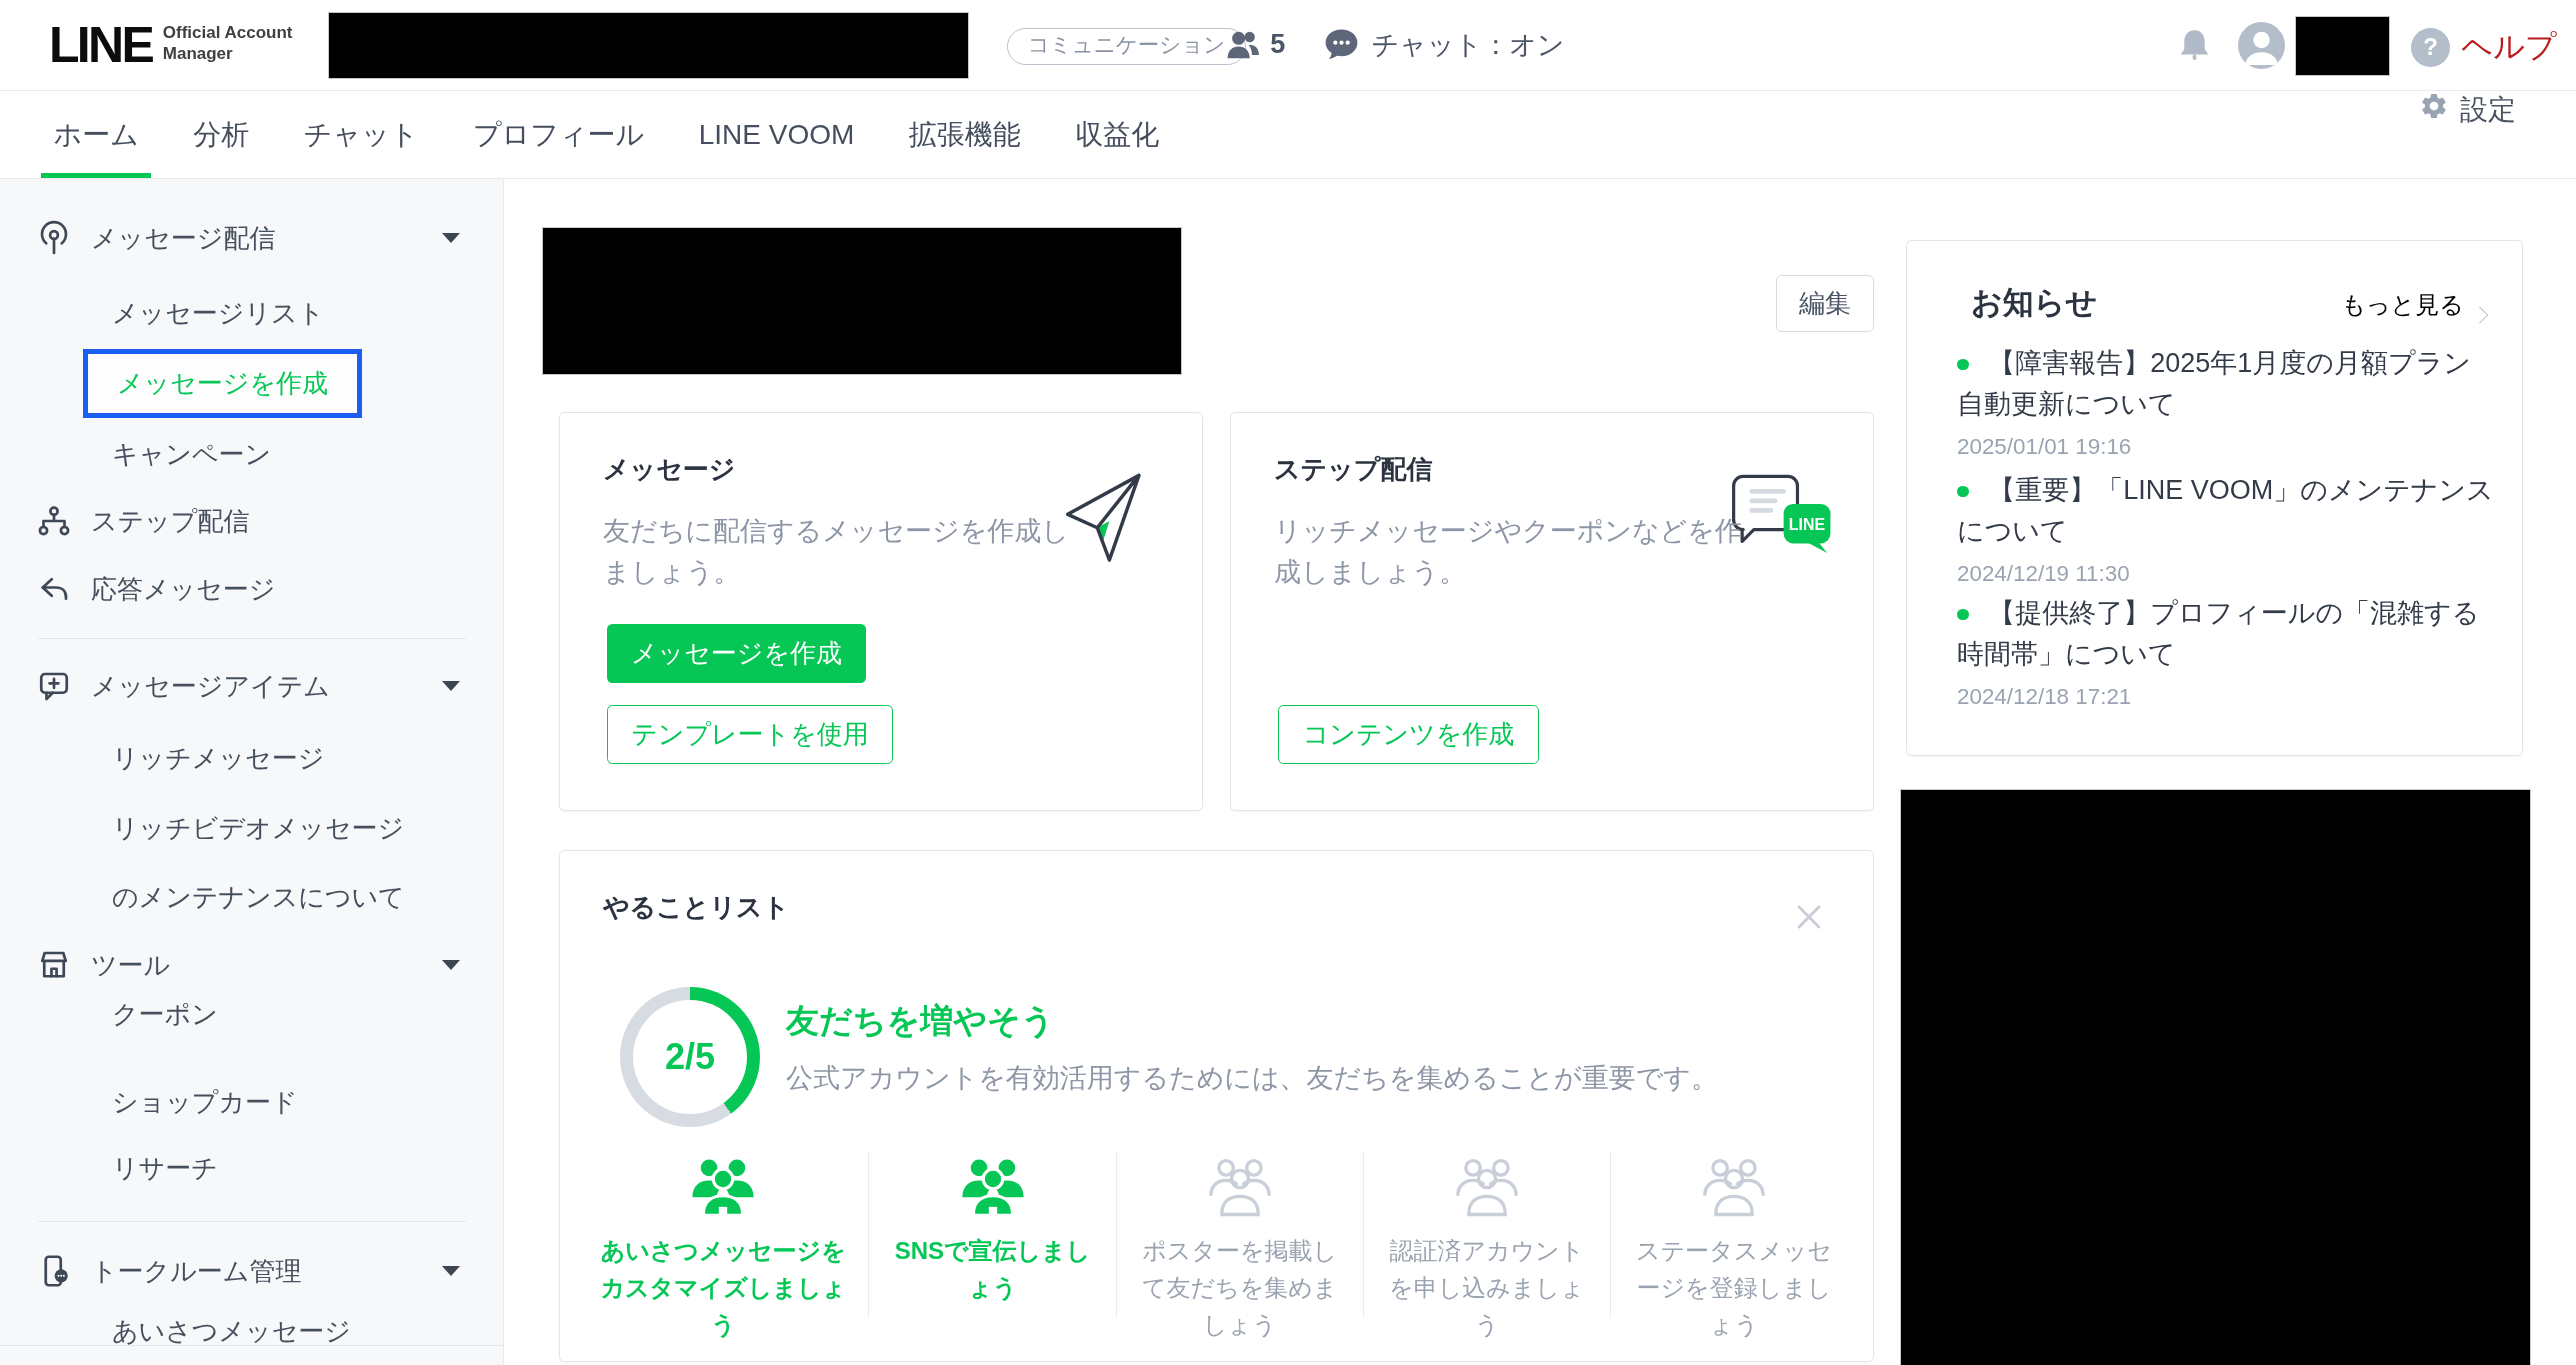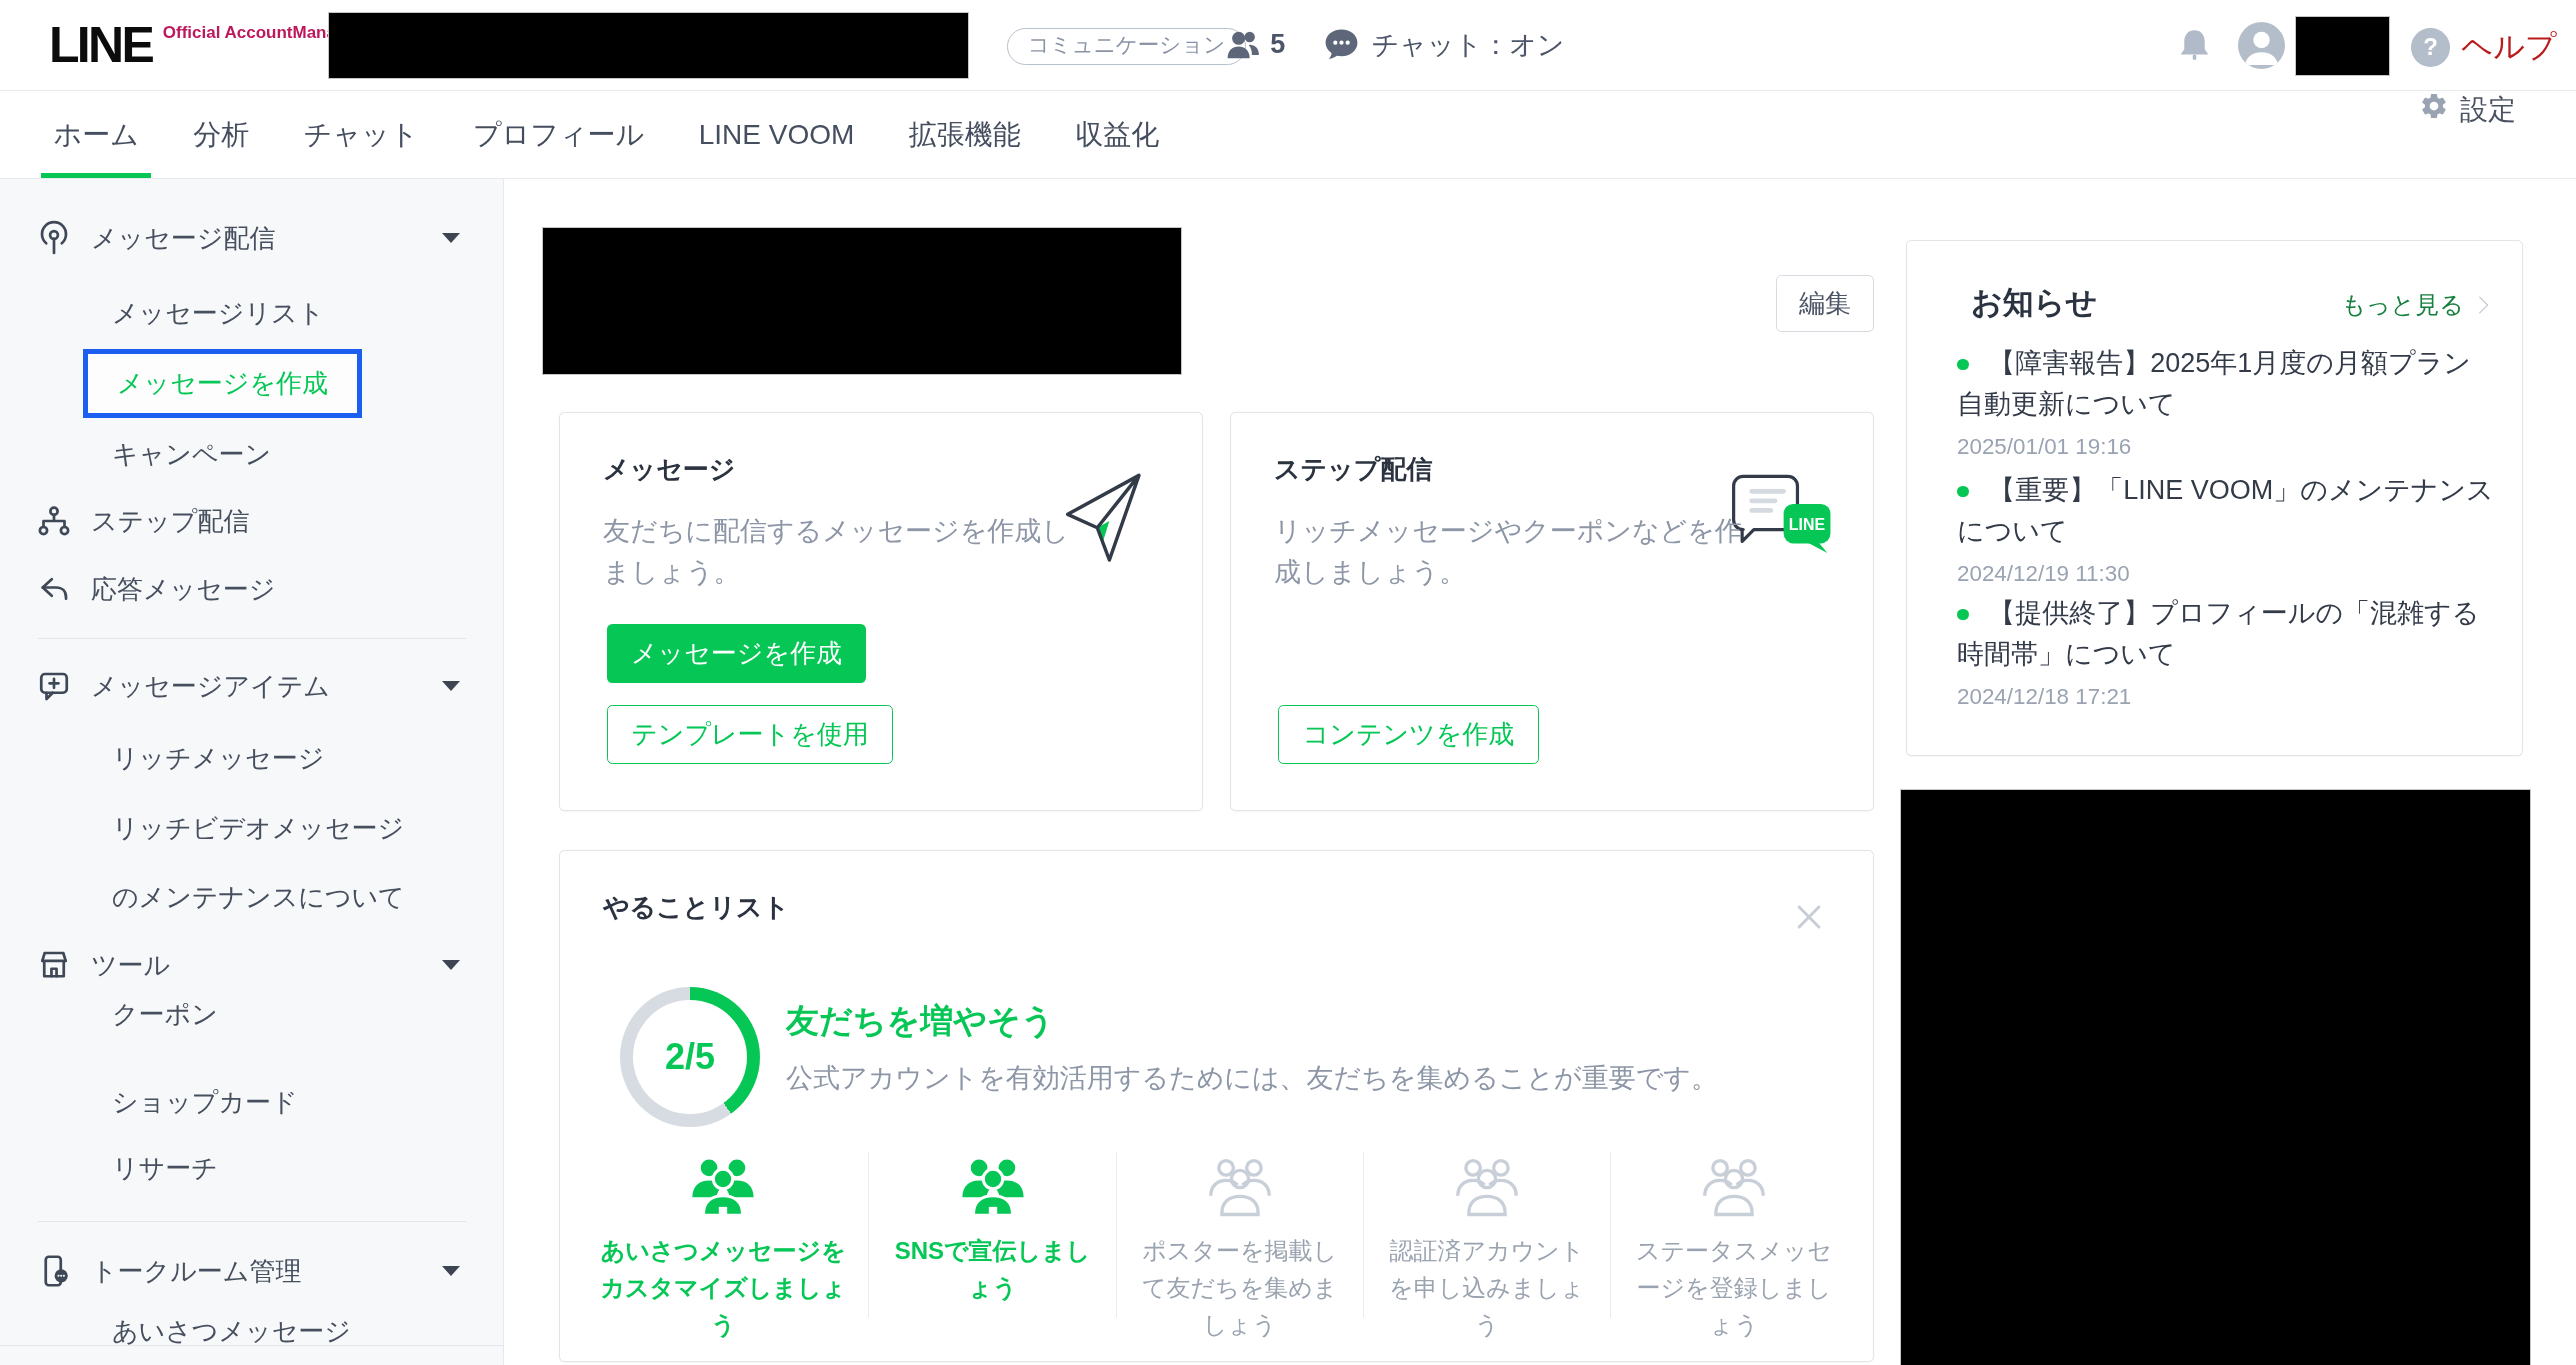--- a/index.html
+++ b/index.html
@@ -8,21 +8,21 @@
     font-family: "Liberation Sans", "DejaVu Sans", sans-serif;
     background:#fff; color:#3e4656; overflow:hidden;
   }
   .page { position:relative; width:2576px; height:1366px; background:#fff;padding-left:12px; }
 
   
   .header { position:absolute; left:0; top:0; width:2576px; height:91px;
             background:#fff; border-bottom:0.9px solid #e8eaee; z-index:5; }
   .logo { position:absolute; left:49px; top:18px; display:flex; align-items:flex-start; }
   .logo-main { font-size:50px; font-weight:900; letter-spacing:-2.7px; color:#0c0c0c; line-height:55px; }
-  .logo-sub { margin-left:10.7px; margin-top:5.4px; font-size:17px; font-weight:700; color:#be185d; line-height:20.6px; display:flex; flex-direction:row; }
+  .logo-sub { margin-left:10.7px; margin-top:5.4px; font-size:17px; font-weight:700; color:#404040; line-height:20.6px; display:flex; flex-direction:column; }
   .redact { background:#000; border:0.9px solid #c6c6c6; }
   .redact-account { position:absolute; left:328px; top:11.6px; width:641px; height:67px; }
   .plan-badge { position:absolute; left:1007px; top:28px; height:37px; line-height:33px;
     padding:0 19.7px; border:1.8px solid #b9c1cd; border-radius:19px; font-size:21.5px; color:#8a93a5; }
   .friends { position:absolute; left:1224px; top:25px; display:flex; align-items:center; }
   .friends-num { font-size:27px; color:#4b5567; margin-left:7.2px; font-weight:600; }
   .chat-status { position:absolute; left:1322px; top:25px; display:flex; align-items:center; }
   .chat-status-text { font-size:27px; color:#4b5567; margin-left:10.7px; }
   .ic-header { width:39px; height:39px; }
   .ic-bell { position:absolute; left:2175px; top:25px; width:39px; height:41px; }
@@ -100,22 +100,22 @@
   .task { flex:1; position:relative; padding-top:1.8px; text-align:center; cursor:pointer; }
   .task + .task { border-left:0.9px solid #e9ebef; }
   .task:first-child { flex:1.18; }
   .task-ic { width:70px; height:64px; display:block; margin:0 auto; }
   .task-label { margin:14.3px auto 0; width:86%; font-size:24px; line-height:37px; color:#9aa3b0; }
   .task.done .task-label { color:#06c755; font-weight:700; }
 
   .news { position:absolute; left:1402px; top:61px; width:617px; height:516px; background:#fff;
           border:0.9px solid #e1e4e9; border-radius:5.4px; box-shadow:0 0.9px 1.8px rgba(0,0,0,.04); }
   .news h2 { position:absolute; left:48px; top:41px; font-size:31px; font-weight:700; color:#2b3340;margin-left:16px; }
-  .news-more { position:absolute; right:36px; top:48px; font-size:24px; color:#15803d;
-               display:flex; align-items:center; cursor:pointer; }
+  .news-more { position:absolute; right:36px; top:48px; font-size:24px; color:#000000;
+               display:flex; align-items:flex-end; cursor:pointer; }
   .chev { display:inline-block; width:11.6px; height:11.6px; border-top:1.8px solid #b9c0cb;
           border-right:1.8px solid #b9c0cb; transform:rotate(45deg); margin-left:10.7px; }
   .news-item { position:absolute; left:50px; width:537px; cursor:pointer; }
   .news-item-title { font-size:27px; line-height:41px; color:#333b49; }
   .dot { display:inline-block; width:11.6px; height:11.6px; border-radius:50%; background:#06c755;
          margin-right:19.7px; vertical-align:1.8px; }
   .news-date { font-size:22.4px; color:#9aa3b2; margin-top:9px; }
   .news-item.n1 { top:102px; } .news-item.n2 { top:229px; } .news-item.n3 { top:352px; }
   .redact-block2 { position:absolute; left:1396px; top:610px; width:631px; height:577px; }
 

